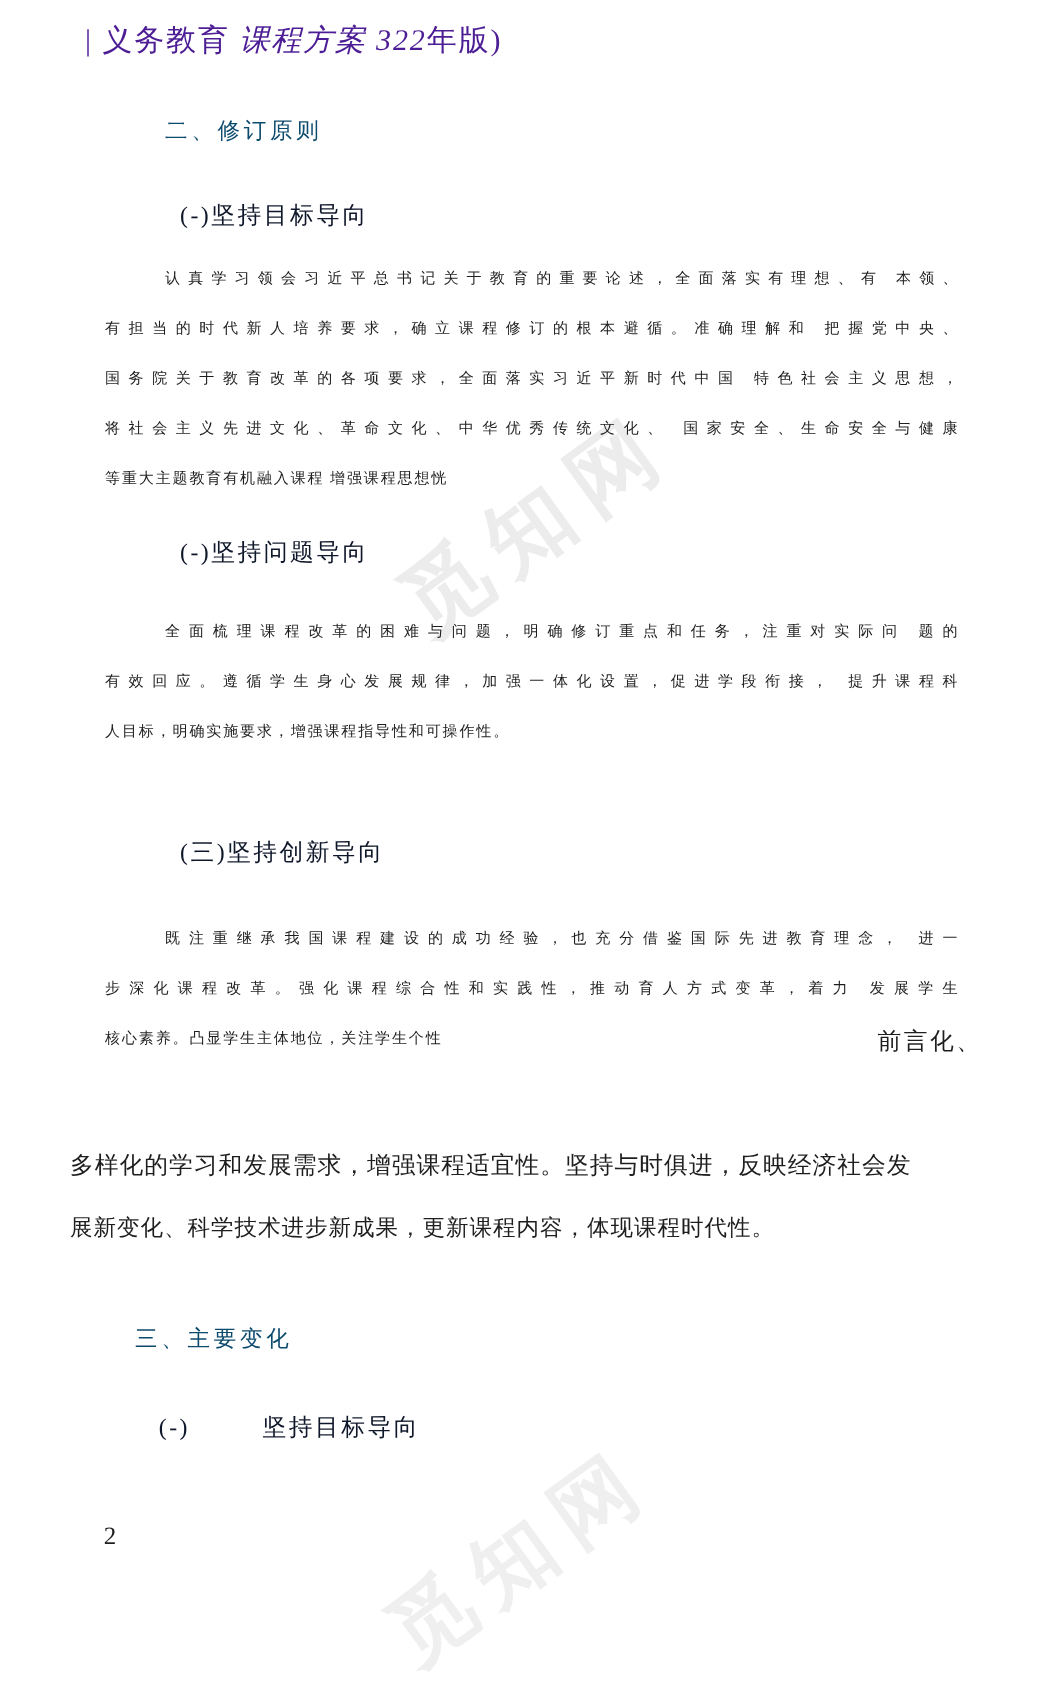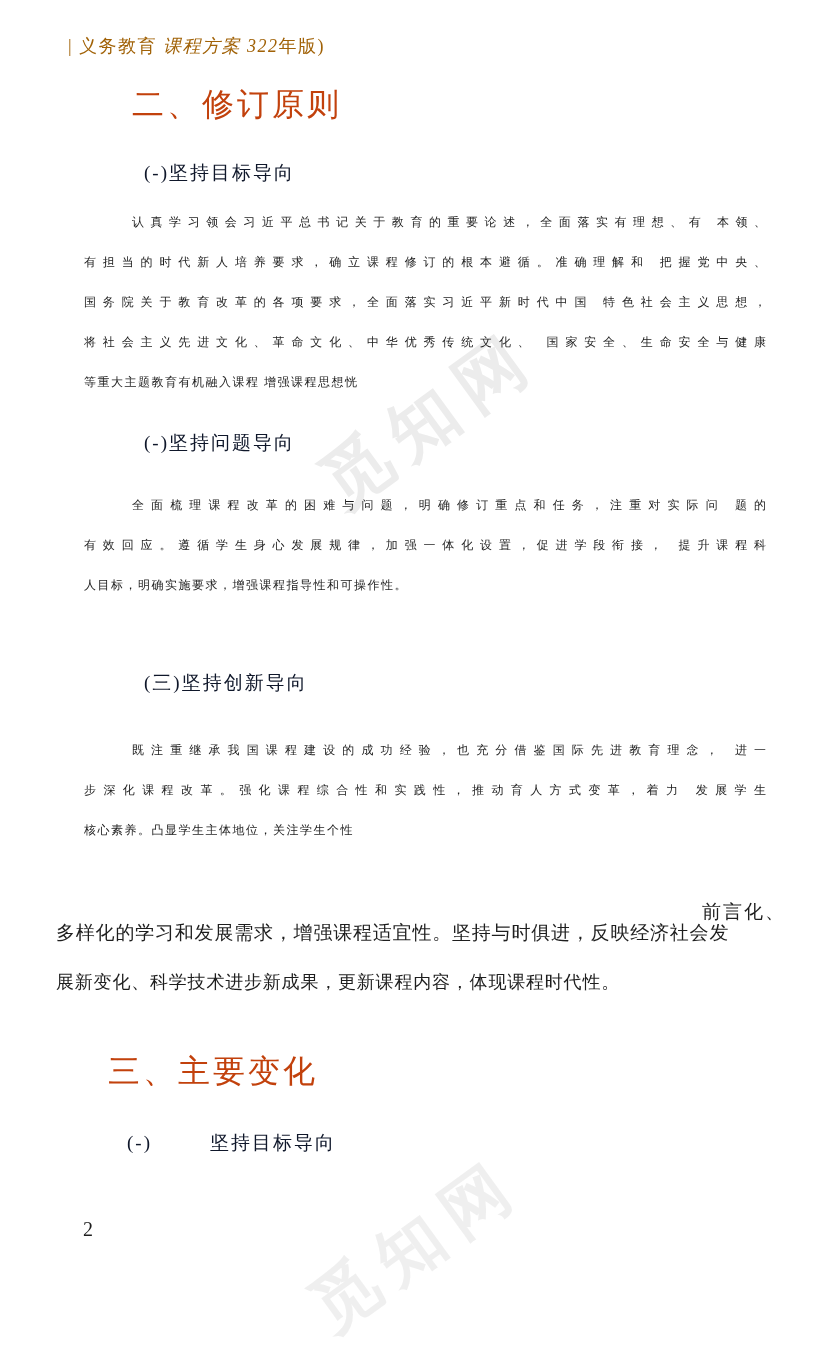--- a/index.html
+++ b/index.html
@@ -2,43 +2,43 @@
 <html><head>
 <meta charset="utf-8">
 <style>
   html,body{margin:0;padding:0;background:#ffffff;}
   .page{
     position:relative;width:830px;height:1359px;background:#ffffff;overflow:hidden;
     font-family:"Liberation Serif","DejaVu Serif",serif;color:#1e1e1e;
   }
   .abs{position:absolute;z-index:2;}
   
-  .hdr{left:68px;top:34px;font-size:18px;letter-spacing:1.5px;color:#a16207;white-space:nowrap;}
+  .hdr{left:68px;top:16px;font-size:24px;letter-spacing:1.5px;color:#4c1d95;white-space:nowrap;}
   .hdr .it{font-style:italic;}
   
-  .h1{font-size:32px;letter-spacing:3px;color:#c2410c;line-height:36px;white-space:nowrap;}
+  .h1{font-size:18px;letter-spacing:3px;color:#0c4a6e;line-height:36px;white-space:nowrap;}
   .h2rev{left:132px;top:86px;}
   .h3chg{left:108px;top:1053px;}
   
   .sub{font-size:19px;letter-spacing:2px;line-height:28px;color:#0f172a;white-space:nowrap;}
   .sub1{left:144px;top:159px;}
   .sub2{left:144px;top:429px;}
   .sub3{left:144px;top:669px;}
   .subplan{left:127px;top:1129px;}
   .subplan .gap{margin-left:58px;}
   
   .para{width:682px;left:84px;font-size:12px;}
   .p1{top:202px;}
   .p2{top:485px;}
   .p3{top:730px;}
   .para .ln{height:40px;line-height:40px;text-align:justify;text-align-last:justify;}
   .para .ln.short{text-align:right;text-align-last:left;letter-spacing:1.5px;font-family:Liberation Serif, serif;}
   .para .ln.ind{padding-left:48px;}
   
-  .orphan{left:0;top:892px;width:786px;line-height:40px;font-size:19px;letter-spacing:2px;text-align:right;}
+  .orphan{left:0;top:814px;width:786px;line-height:40px;font-size:19px;letter-spacing:2px;text-align:right;}
   
   .tail1{left:56px;top:913px;font-size:19px;line-height:40px;letter-spacing:0.8px;white-space:nowrap;}
   .tail2{left:56px;top:962px;font-size:18px;line-height:40px;letter-spacing:0.8px;white-space:nowrap;}
   
   .pagenum{left:83px;top:1214px;font-size:20px;line-height:30px;}
   
   .wm{position:absolute;z-index:1;font-weight:bold;white-space:nowrap;
       transform:rotate(-36deg);pointer-events:none;user-select:none;}
   .wm1{left:306px;top:374px;font-size:68px;letter-spacing:14px;}
   .wm2{left:296px;top:1200px;font-size:66px;letter-spacing:14px;opacity:0.8;}

